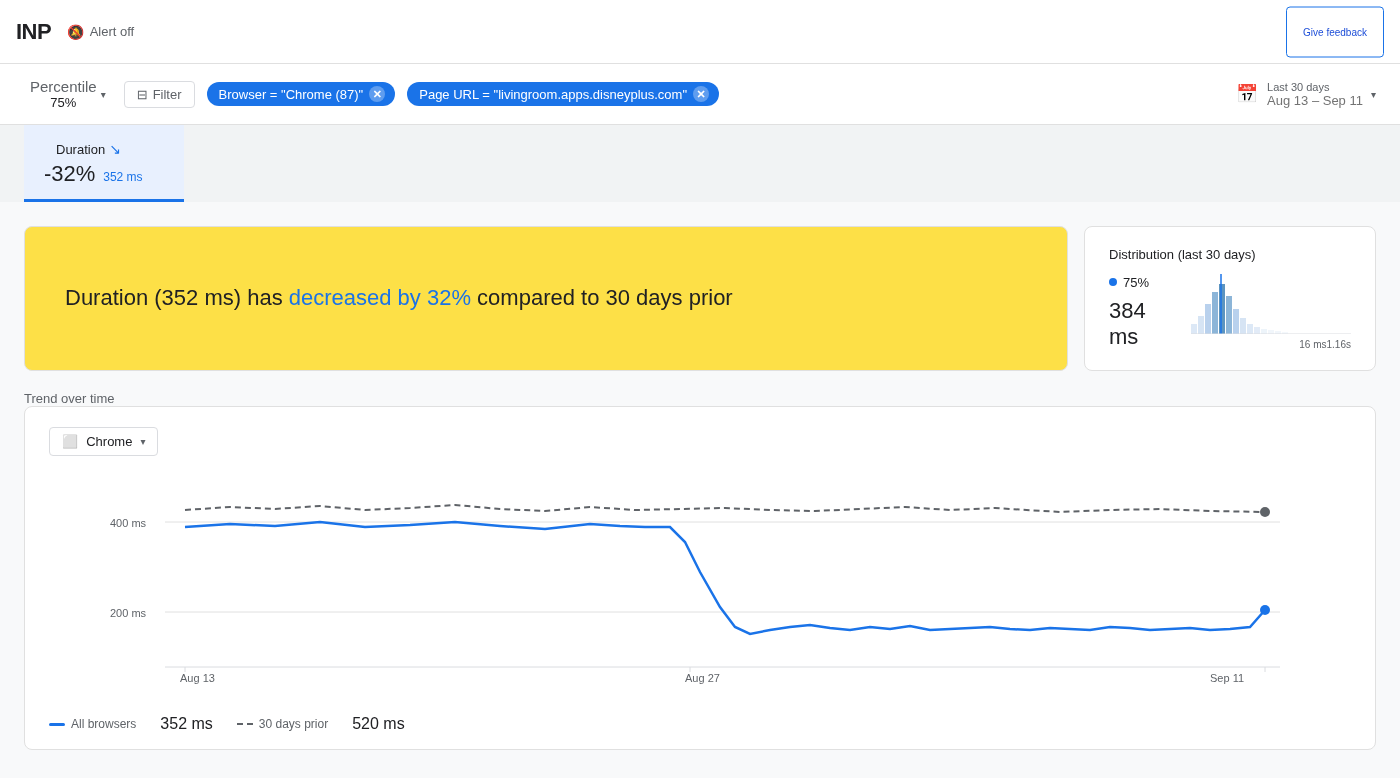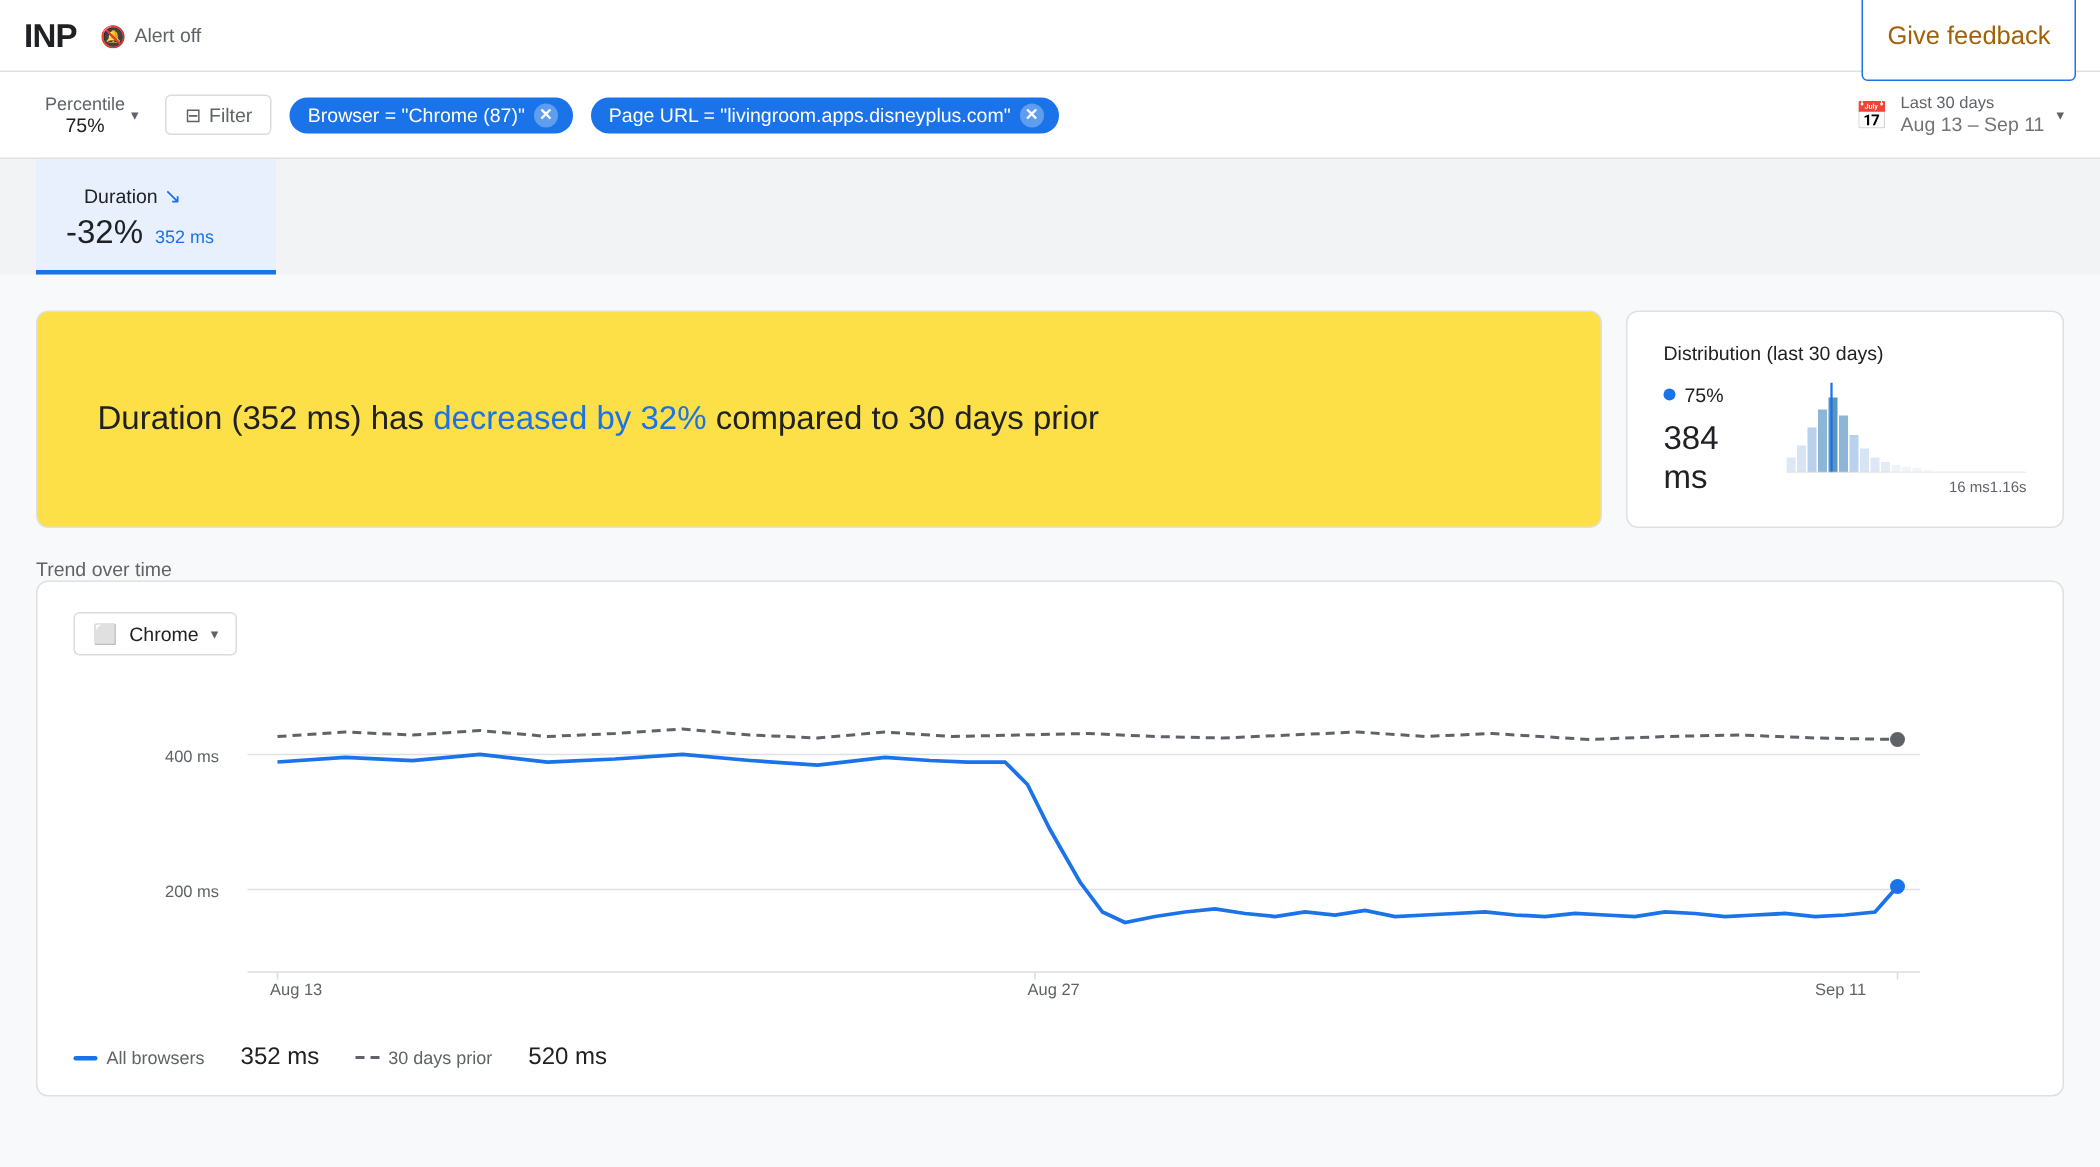--- a/index.html
+++ b/index.html
@@ -5,21 +5,21 @@
     * { box-sizing: border-box; margin: 0; padding: 0; }
     body { font-family: 'Google Sans', Arial, sans-serif; background: #f8f9fa; color: #202124; font-size: 14px; }
 
     
     .header {
       display: flex;
       align-items: center;
       background: #fff;
       border-bottom: 1px solid #e0e0e0;
       padding: 0 16px;
-      height: 48px;
+      height: 64px;
       position: relative;
     }
     .header-inp {
       font-size: 22px;
       font-weight: 700;
       color: #202124;
       margin-right: 16px;
       letter-spacing: -0.5px;
     }
     .alert-off {
@@ -31,22 +31,22 @@
       cursor: pointer;
     }
     .alert-icon { font-size: 14px; }
     .give-feedback-btn {
       position: absolute;
       right: 16px;
       top: 50%;
       transform: translateY(-50%);
       background: #fff;
       border: 1px solid #1a73e8;
-      color: #a16207;
-      font-size: 17px;
+      color: #1d4ed8;
+      font-size: 10px;
       font-weight: 500;
       padding: 19px 16px;
       border-radius: 4px;
       cursor: pointer;
     }
 
     
     .toolbar {
       display: flex;
       align-items: center;
@@ -60,21 +60,21 @@
       align-items: center;
       gap: 4px;
       cursor: pointer;
       font-size: 13px;
       color: #202124;
       border: none;
       background: none;
       padding: 4px 6px;
       border-radius: 4px;
     }
-    .percentile-label { font-size: 12px; color: #5f6368; display: block; }
+    .percentile-label { font-size: 15px; color: #5f6368; display: block; }
     .percentile-value { font-size: 13px; font-weight: 500; }
     .chevron-down { font-size: 10px; color: #5f6368; }
 
     .filter-btn {
       display: flex;
       align-items: center;
       gap: 5px;
       border: 1px solid #dadce0;
       border-radius: 4px;
       padding: 5px 12px;

